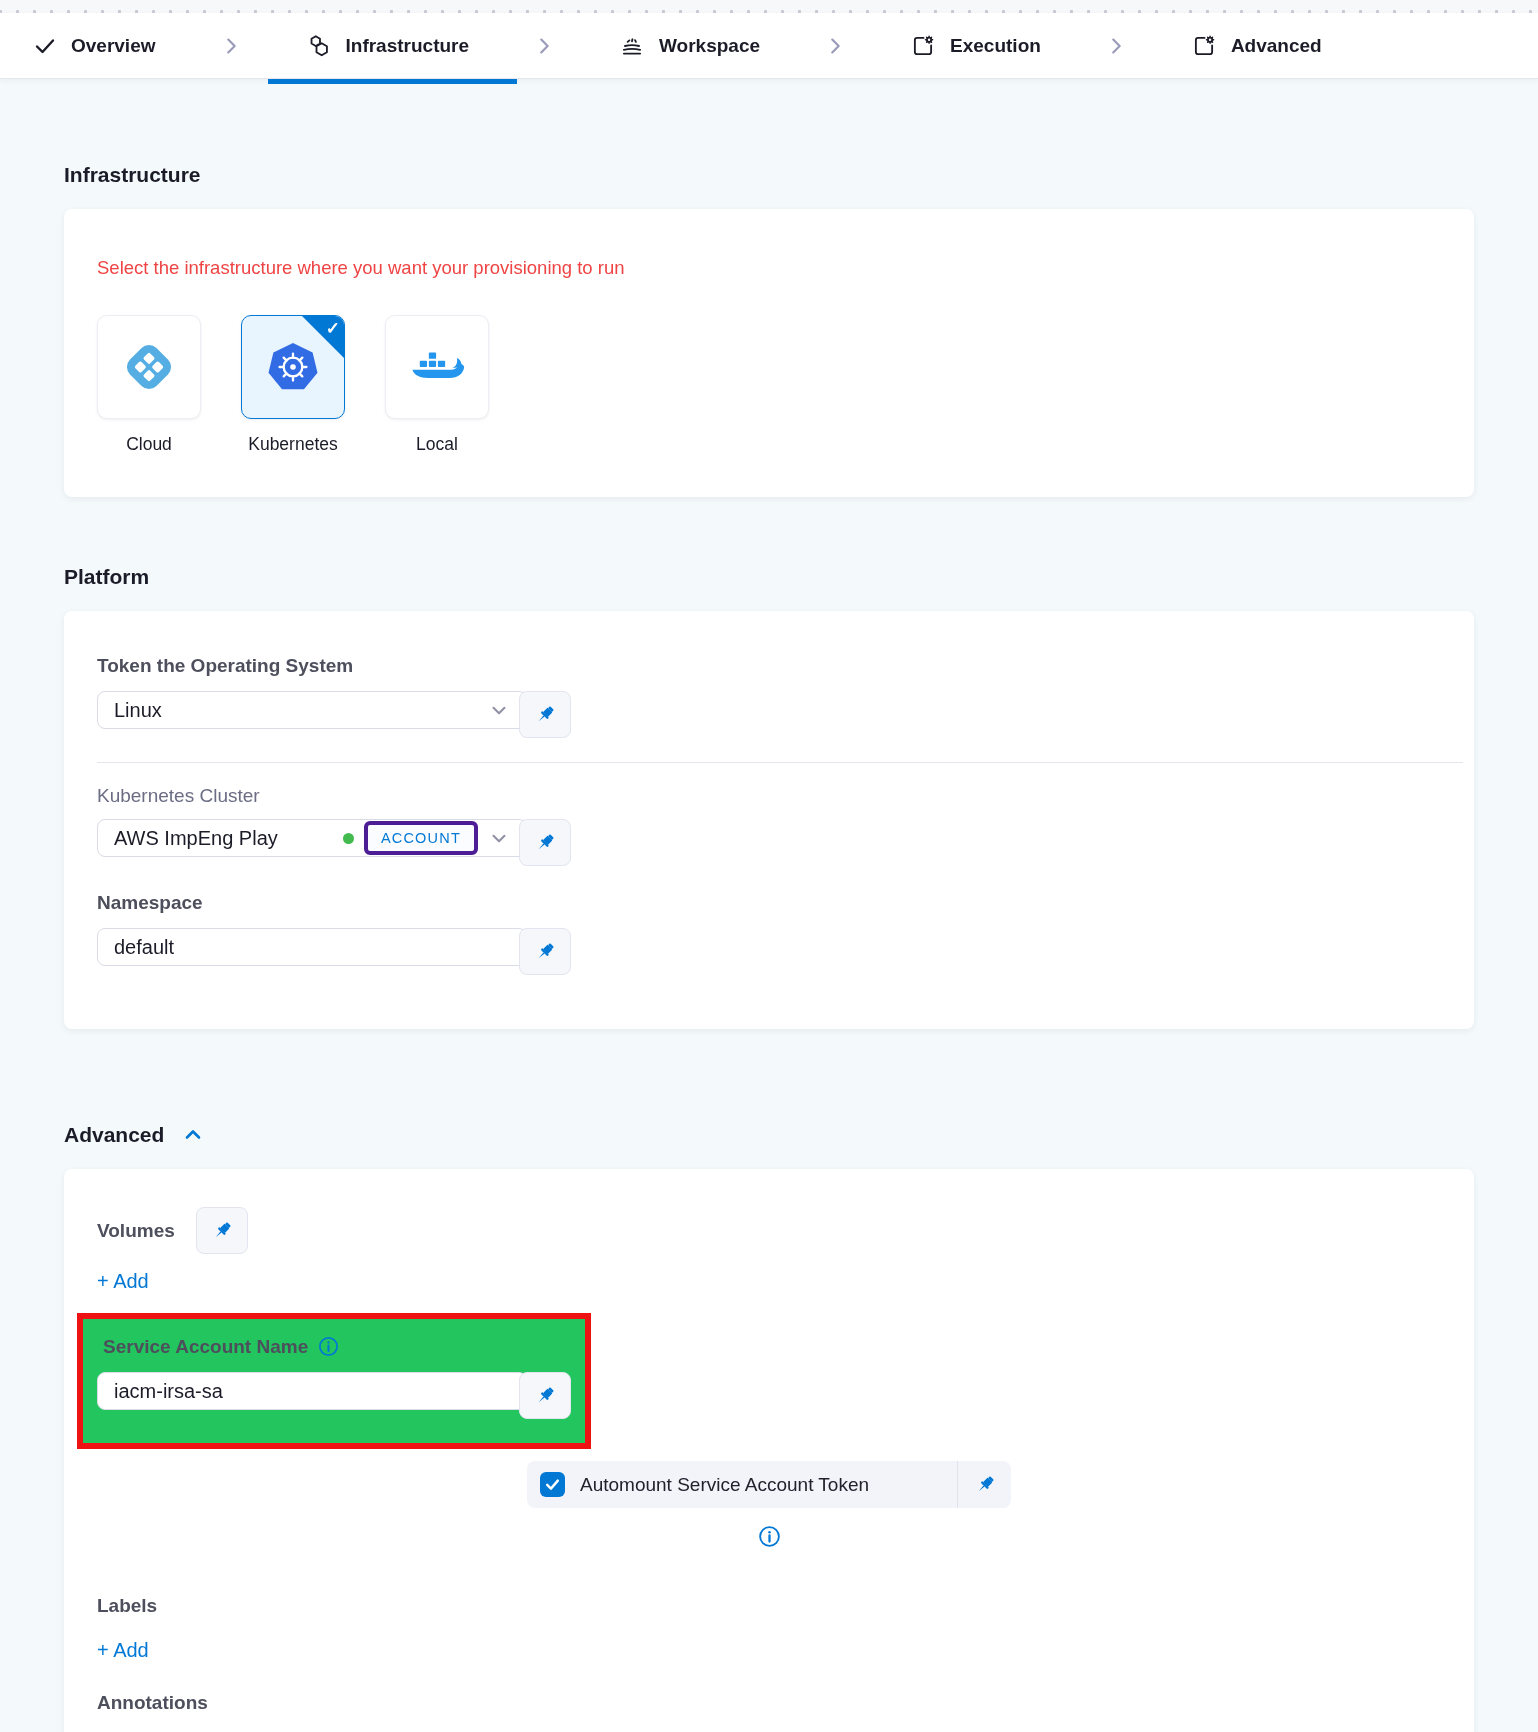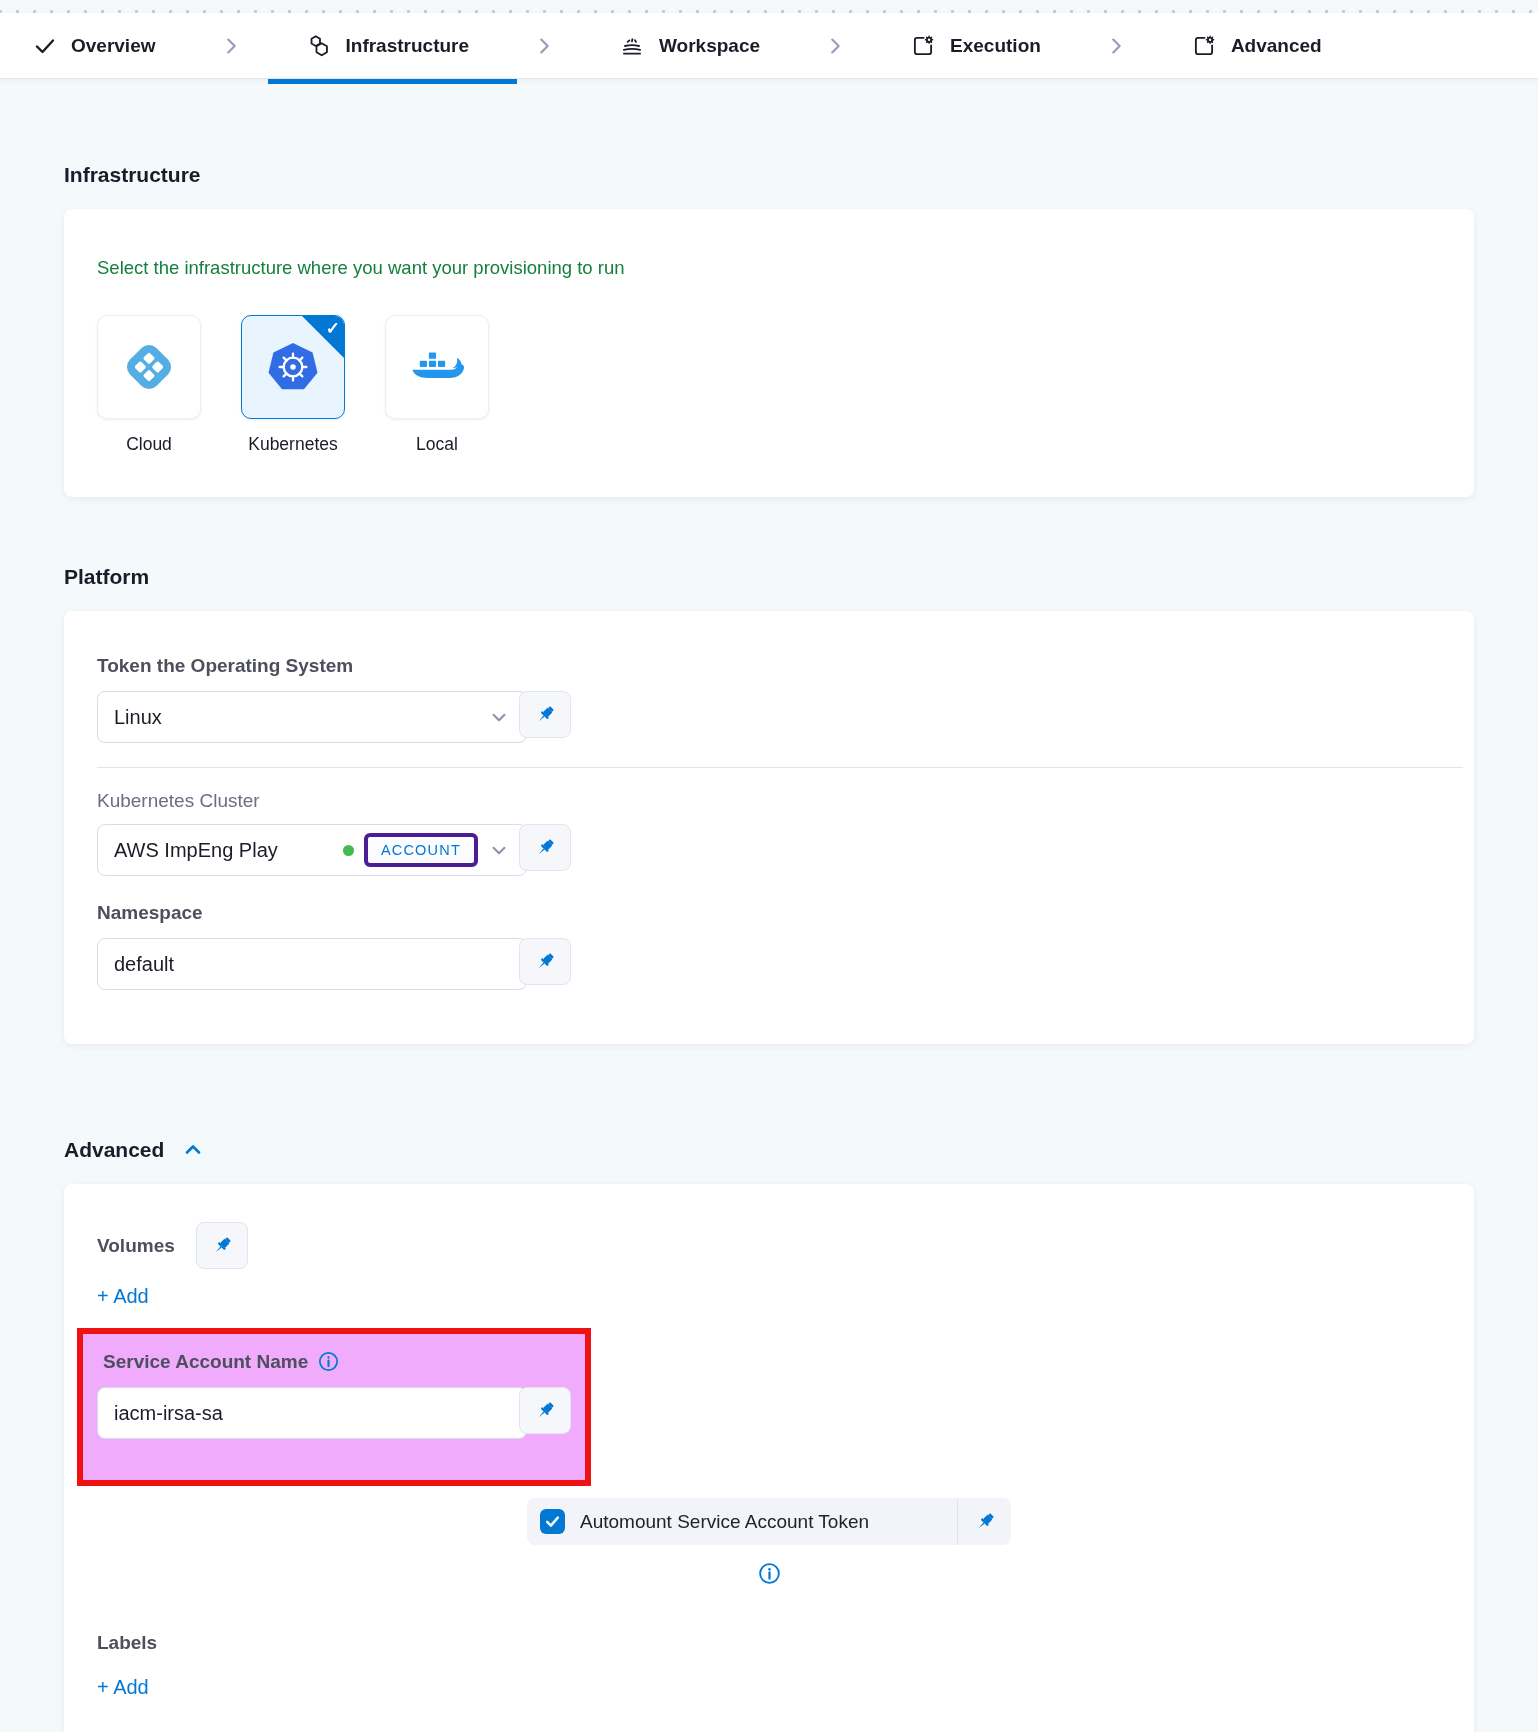--- a/index.html
+++ b/index.html
@@ -51,21 +51,21 @@
   }
   .card {
     background: #fff;
     border-radius: 8px;
     box-shadow: 0 2px 6px rgba(40,41,61,.07);
     margin-top: 22px;
   }
   
   .infra-heading { margin-top: 84px; }
   .infra-card { padding: 48px 33px 42px 33px; }
-  .infra-desc { font-size: 18.5px; color: #15803d; margin-bottom: 36px; }
+  .infra-desc { font-size: 18.5px; color: #ef4444; margin-bottom: 36px; }
   .infra-options { display: flex; gap: 40px; }
   .infra-option { display:flex; flex-direction:column; align-items:center; width:104px; cursor:pointer; }
   .infra-tile {
     width: 104px; height: 104px;
     background: #fff;
     border: 1px solid #eceef4;
     border-radius: 10px;
     box-shadow: 0 1px 3px rgba(40,41,61,.08);
     display: flex; align-items: center; justify-content: center;
     position: relative; overflow: hidden;
@@ -89,21 +89,21 @@
   .platform-card { padding: 44px 33px 54px 33px; }
   .field-label-strong {
     font-size: 19px; font-weight: 700; color: #4d4f5c; margin-bottom: 14px;
     display: flex; align-items: center; gap: 9px;
   }
   .field-label-light {
     font-size: 19px; font-weight: 400; color: #6b6d85; margin-bottom: 12px;
   }
   .input-group { display: flex; align-items: stretch; width: fit-content; }
   .text-input, .select-input {
-    width: 430px; height: 52px;
+    width: 430px; height: 38px;
     background: #fff;
     border: 1px solid #d9dbe7;
     border-radius: 8px;
     font-size: 20px; color: #1c1c28;
     padding: 0 16px;
     display: flex; align-items: center;
     font-family: "Liberation Sans", sans-serif;
     position: relative; z-index: 1;
   }
   input.text-input { outline: none; }
@@ -145,22 +145,22 @@
   .volumes-row { display: flex; align-items: center; gap: 21px; margin-bottom: 16px; }
   .volumes-row .field-label-strong { margin-bottom: 0; }
   .add-link {
     color: #0278d5; font-size: 20px; font-weight: 500;
     cursor: pointer; width: fit-content;
   }
   .red-box {
     margin-top: 20px; margin-left: -20px;
     width: 514px;
     border: 6px solid #ee1212;
-    padding: 16px 8px 41px 14px;
-    background: #f0abfc;
+    padding: 16px 8px 24px 14px;
+    background: #22c55e;
   }
   .red-box .field-label-strong { margin-left: 6px; }
   .automount-row { margin-top: 12px; display: flex; align-items: center; gap: 16px; flex-direction: column; }
   .automount-box {
     width: 484px; height: 47px;
     background: #f3f4f9;
     border-radius: 8px;
     display: flex; align-items: center;
     padding-left: 13px;
     overflow: hidden;

